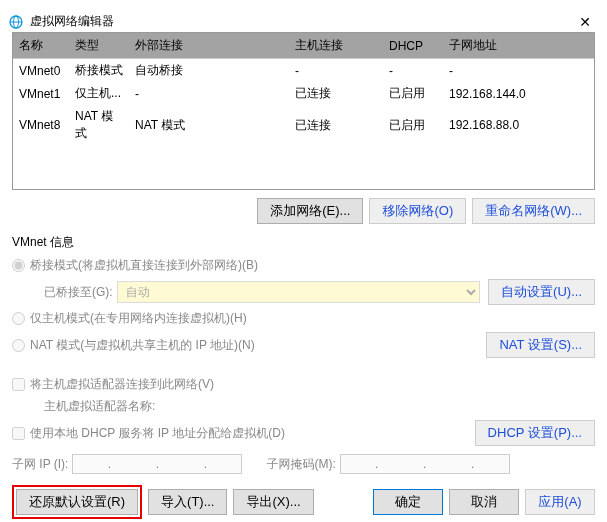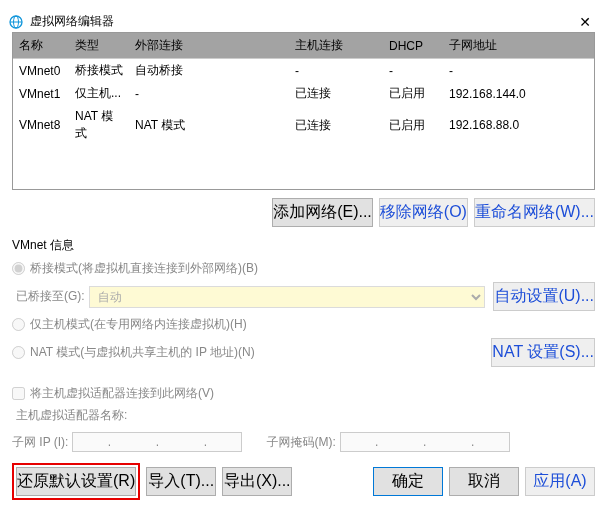--- a/index.html
+++ b/index.html
@@ -7,26 +7,26 @@
   .titlebar { display: flex; align-items: flex-end; height: 30px; padding: 0 8px; }
   .titlebar .icon { width: 16px; height: 16px; margin-right: 6px; color: #1196db; display:flex; align-items:center; justify-content:center;}
   .titlebar .title { flex: 1; }
   .titlebar .close { width: 28px; text-align: center; font-size: 14px; }
   .content { padding: 2px 12px 6px; }
   .table-wrap { border: 1px solid #999; height: 158px; overflow: hidden; }
   table { width: 100%; border-collapse: collapse; }
   th { text-align: left; font-weight: normal; padding: 4px 6px; border-bottom: 1px solid #ccc; background: #a3a3a3; }
   td { padding: 3px 6px; }
   .row-btns { display: flex; justify-content: flex-end; gap: 6px; margin: 8px 0 10px; }
-  button { background: #e1e1e1; border: 1px solid #adadad; padding: 3px 0; font-size: 16px; cursor: pointer; min-width: 86px; }
+  button { background: #e1e1e1; border: 1px solid #adadad; padding: 3px 12px; font-size: 13px; cursor: pointer; min-width: 86px; }
   button:disabled { color: #1d4ed8; background: #efefef; border-color:#ccc; cursor: default; }
   .group-label { margin: 4px 0 6px; }
   .radio-row, .check-row, .field-row { display: flex; align-items: center; margin: 5px 0; }
   .radio-row label, .check-row label { margin-left: 5px; }
-  .indent { margin-left: 4px; }
+  .indent { margin-left: 32px; }
   .disabled-text { color: #888; }
   input[type="radio"], input[type="checkbox"] { margin: 0; width:13px; height:13px;}
   select { flex: 1; height: 22px; border:1px solid #ccc; background:#fef9c3; color:#888; padding: 0 4px;}
   .side-btn { min-width: 90px; margin-left: 8px; }
   .ip-input { display:inline-flex; border:1px solid #ccc; height:20px; align-items:center; justify-content:center; min-width:120px; color:#888; background:#fafafa;}
   .ip-input span { width: 24px; text-align:center; }
   .ip-sep { line-height:1; }
   .field-row .flabel { color:#888; margin-right:4px; }
   .bottom-bar { display:flex; gap:6px; padding: 0 12px 10px; align-items:center; }
   .bottom-bar .spacer { flex:1; }
@@ -126,20 +126,26 @@
   <div style="height:8px"></div>
 
   <div class="check-row">
     <input type="checkbox" disabled="" style="">
     <label class="disabled-text">将主机虚拟适配器连接到此网络(V)</label>
   </div>
   <div class="field-row indent">
     <span class="flabel">主机虚拟适配器名称:</span>
   </div>
 
+  <div class="check-row">
+    <input type="checkbox" disabled="" style="">
+    <label class="disabled-text">使用本地 DHCP 服务将 IP 地址分配给虚拟机(D)</label>
+    <span style="flex:1"></span>
+    <button disabled="" class="side-btn">DHCP 设置(P)...</button>
+  </div>
 
   <div class="field-row" style="margin-top:8px">
     <span class="flabel">子网 IP (I):</span>
     <span class="ip-input">
         <span></span>
         <span class="ip-sep">.</span>
         <span></span>
         <span class="ip-sep">.</span>
         <span></span>
         <span class="ip-sep">.</span>

